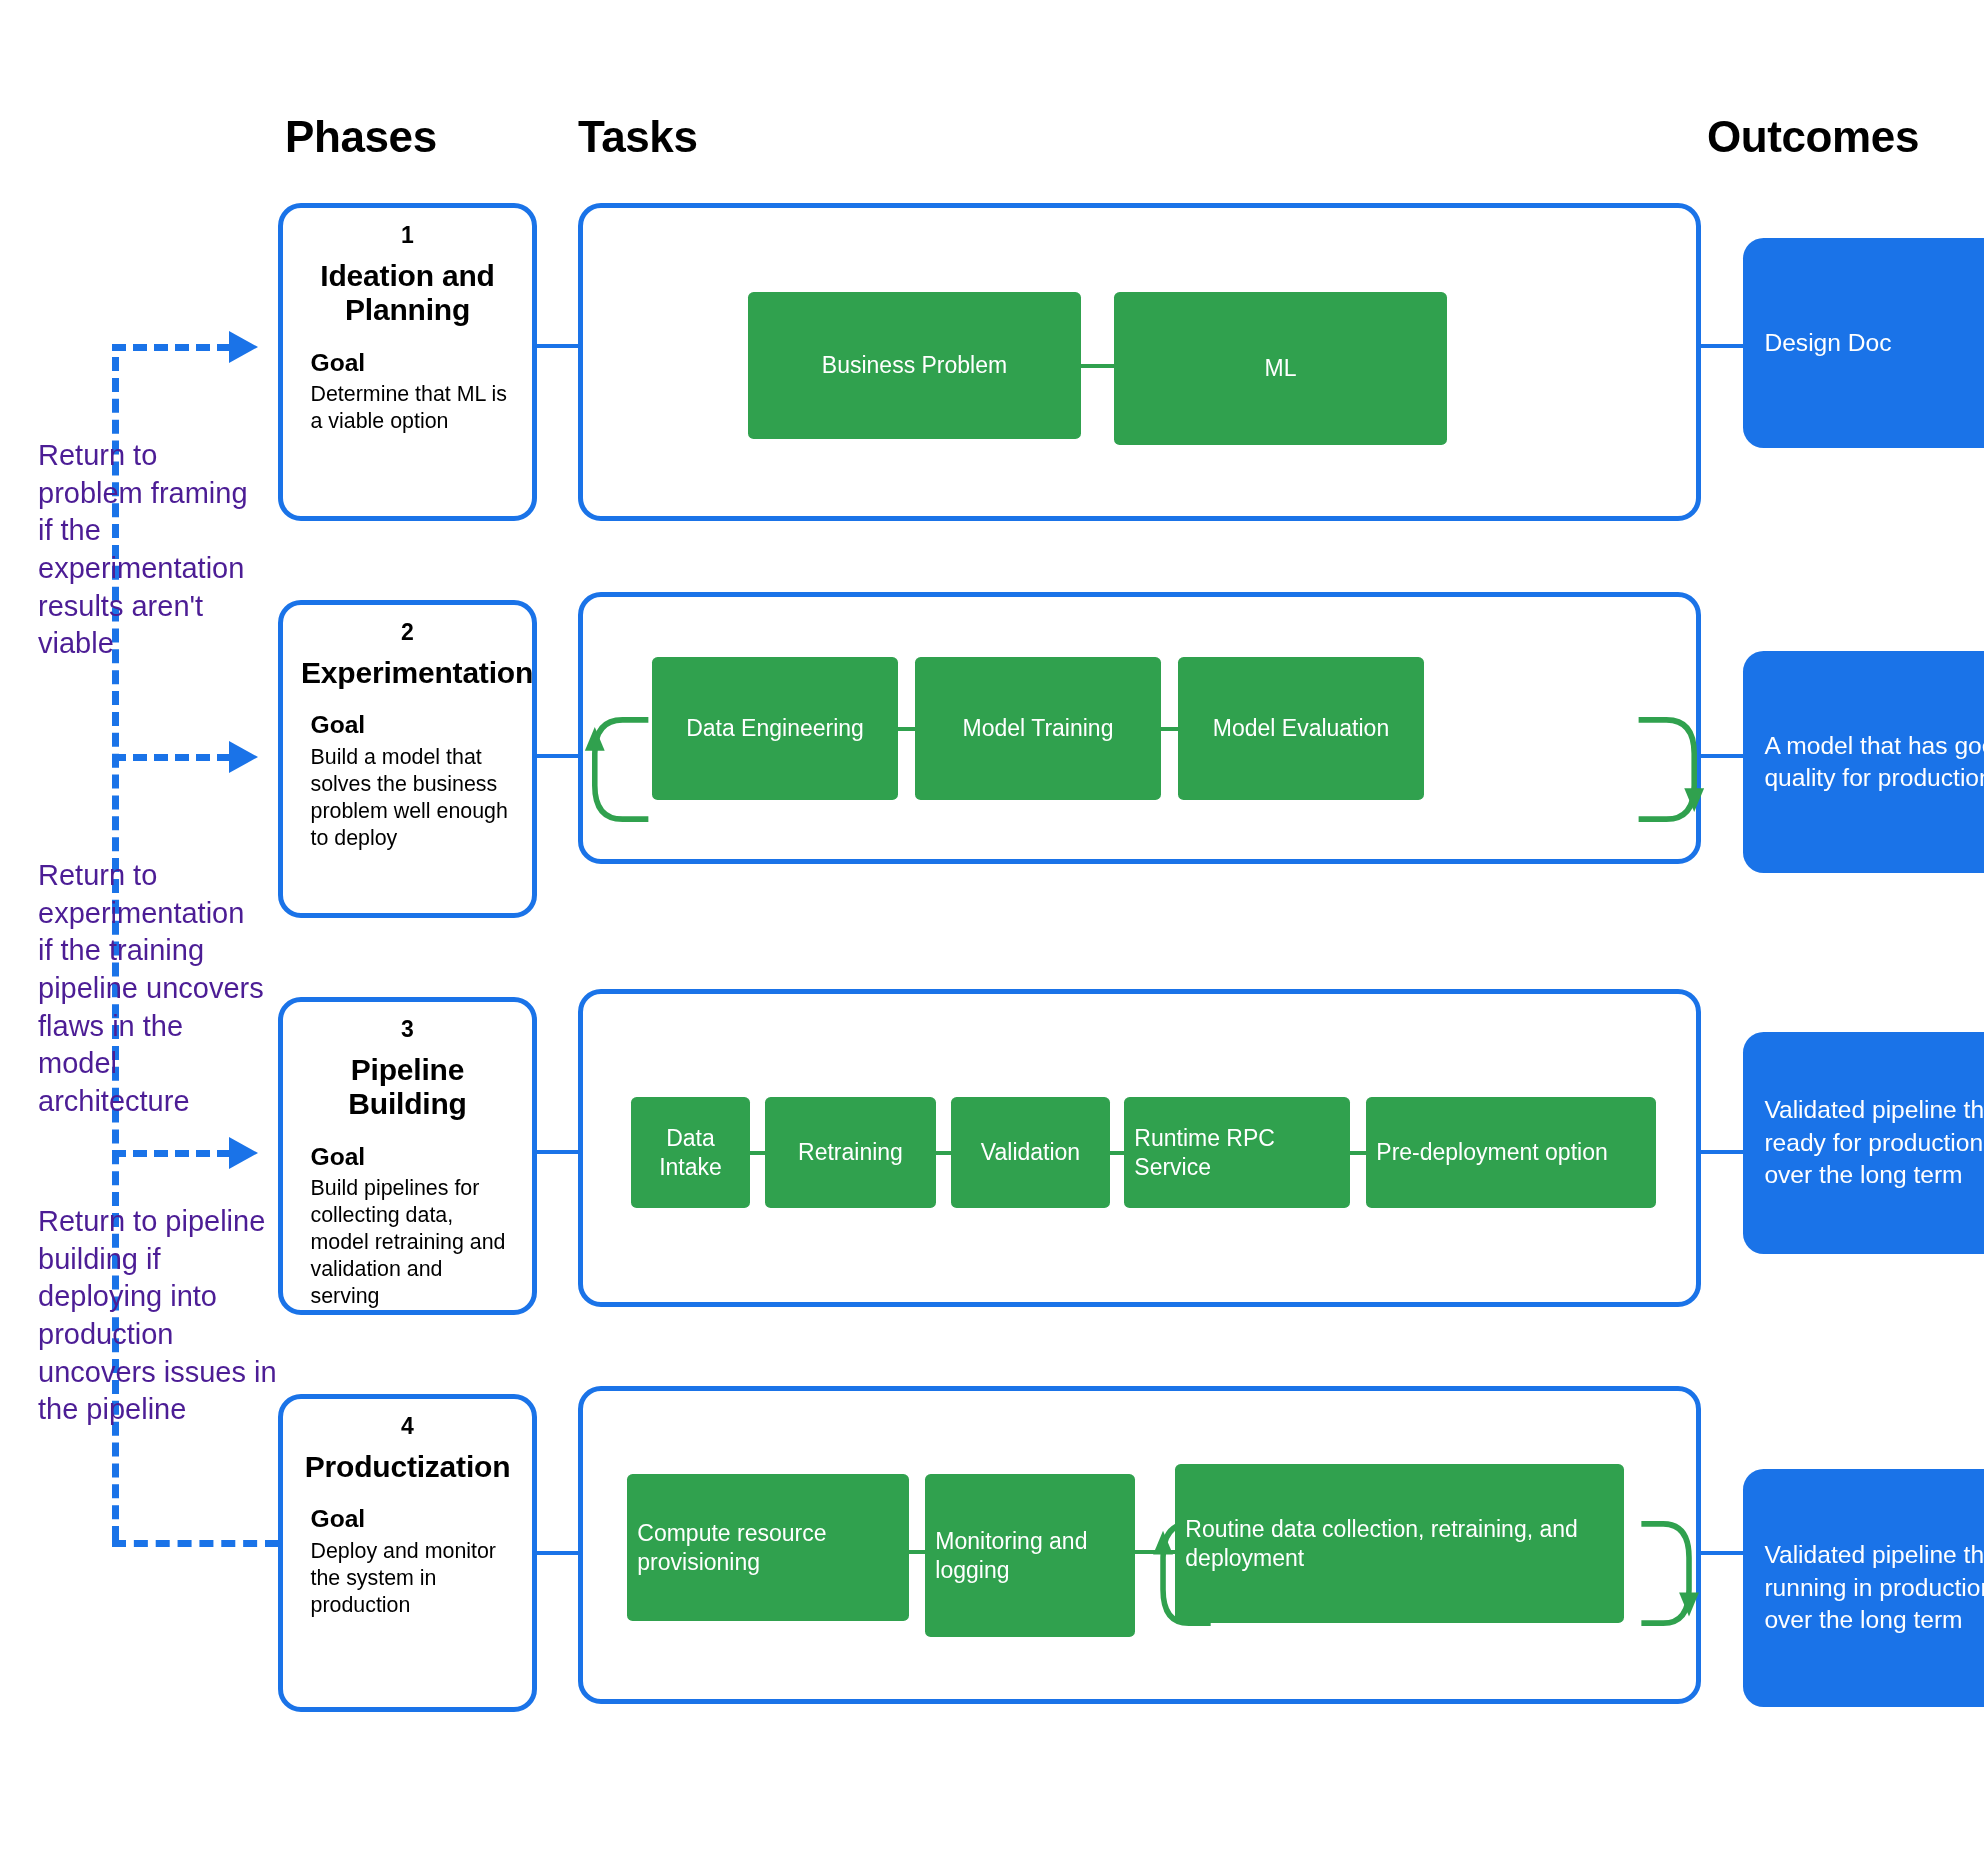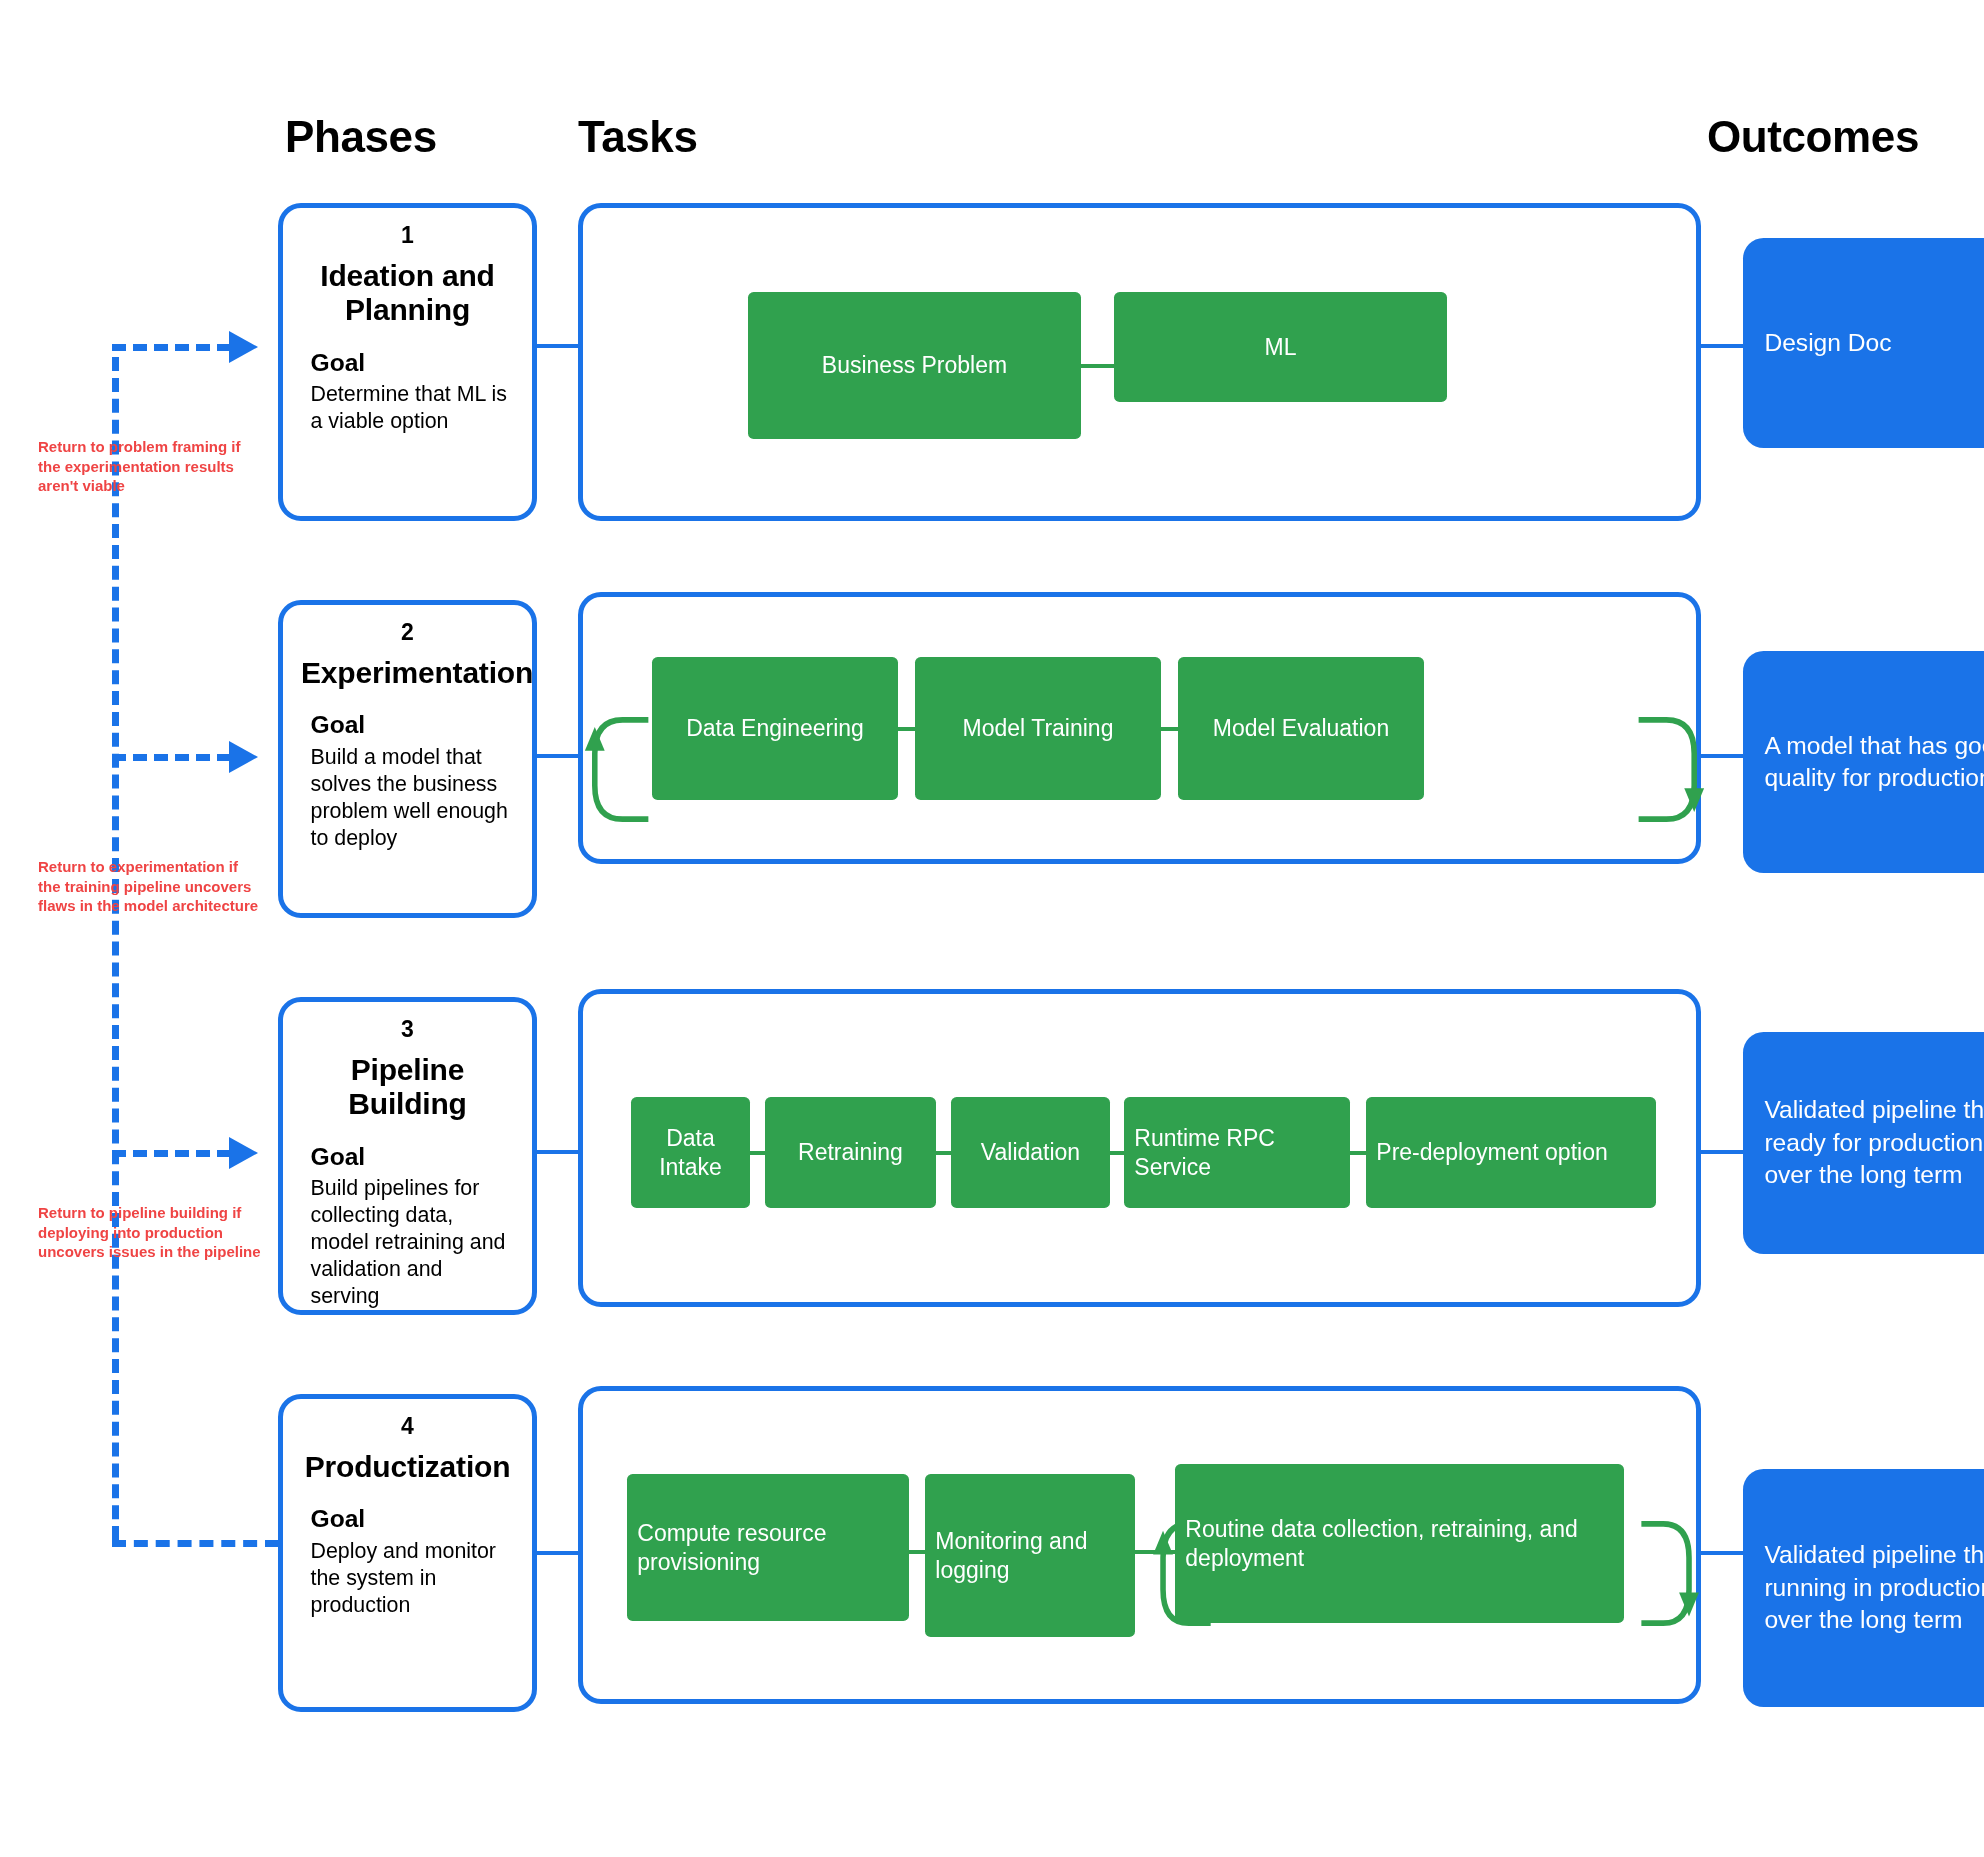--- a/index.html
+++ b/index.html
@@ -145,24 +145,24 @@
     width:0;height:0;
     border-top:16.7px solid transparent;
     border-bottom:16.7px solid transparent;
     border-left:29px solid #1a73e8;
     z-index:2;
   }
 
   
   .note{
     position:absolute;
-    font-size:15px;
-    font-weight:700;
+    font-size:29px;
+    font-weight:400;
     line-height:1.30;
-    color:#ef4444;
+    color:#4c1d95;
     z-index:4;
   }
 
   
   .loop-svg{position:absolute;z-index:1;overflow:visible;}
 </style>
 </head>
 <body>
 
 <div id="stage">
@@ -176,21 +176,21 @@
     <div class="phase-title">Ideation and Planning</div>
     <div class="goal-label">Goal</div>
     <div class="goal-text">Determine that ML is a viable option</div>
   </div>
 
   <div class="blue-link" style="left:537px;top:344px;width:44px;"></div>
 
   <div class="tasks-box" style="left:578px;top:203px;width:1123px;height:318px;">
     <div class="task-chip" style="left:127px;top:84px;width:333px;height:147px;margin-left:38px;">Business Problem</div>
     <div class="chip-link" style="left:458px;top:156px;width:75px;"></div>
-    <div class="task-chip" style="left:531px;top:84px;width:333px;height:110px;">ML</div>
+    <div class="task-chip" style="left:531px;top:84px;width:333px;height:153px;">ML</div>
   </div>
 
   <div class="blue-link" style="left:1701px;top:344px;width:44px;"></div>
 
   <div class="outcome-box" style="left:1743px;top:238px;width:310px;height:210px;">Design Doc</div>
 
   <div class="phase-card" style="left:278px;top:600px;width:259px;height:318px;">
     <div class="phase-num">2</div>
     <div class="phase-title">Experimentation</div>
     <div class="goal-label">Goal</div>

